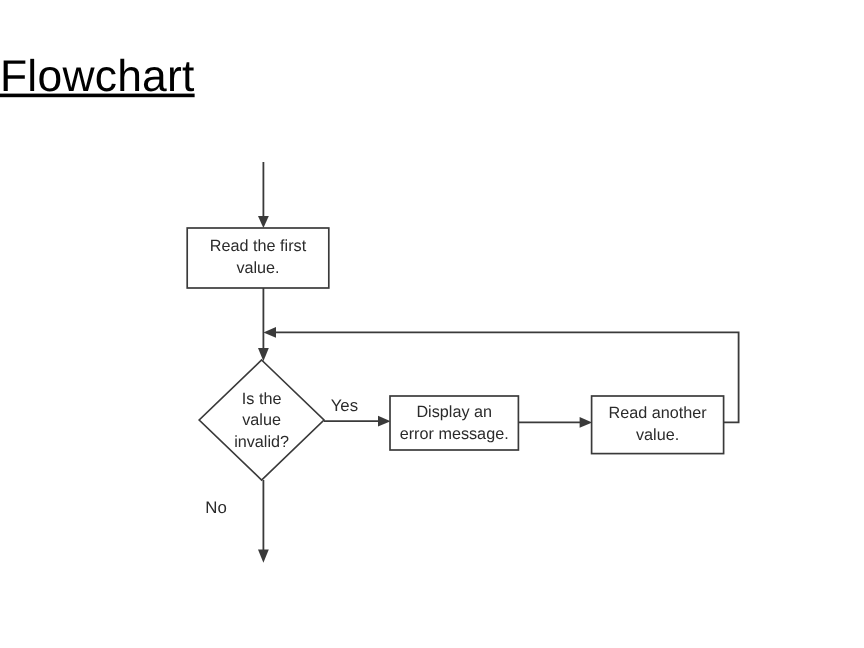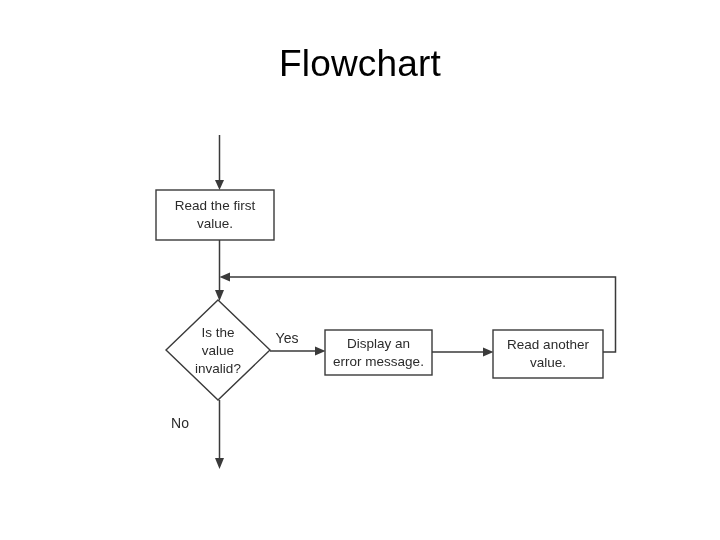--- a/index.html
+++ b/index.html
@@ -18,28 +18,29 @@
     position: relative;
     width: 720px;
     height: 540px;
     background: #ffffff;
   }
   #slide-title {
     position: absolute;
     left: 0;
     top: 42px;
     width: 720px;
-    text-align: center;
+    text-align: left;
     font-family: "Liberation Sans", sans-serif;
     font-size: 37px;
     font-weight: 400;
     line-height: 44px;
     color: #000000;
     letter-spacing: 0.2px;
     white-space: nowrap;
+    text-decoration: underline;
   }
   #flow-canvas {
     position: absolute;
     left: 0;
     top: 0;
     width: 720px;
     height: 540px;
     display: block;
   }
   .node-shape {

